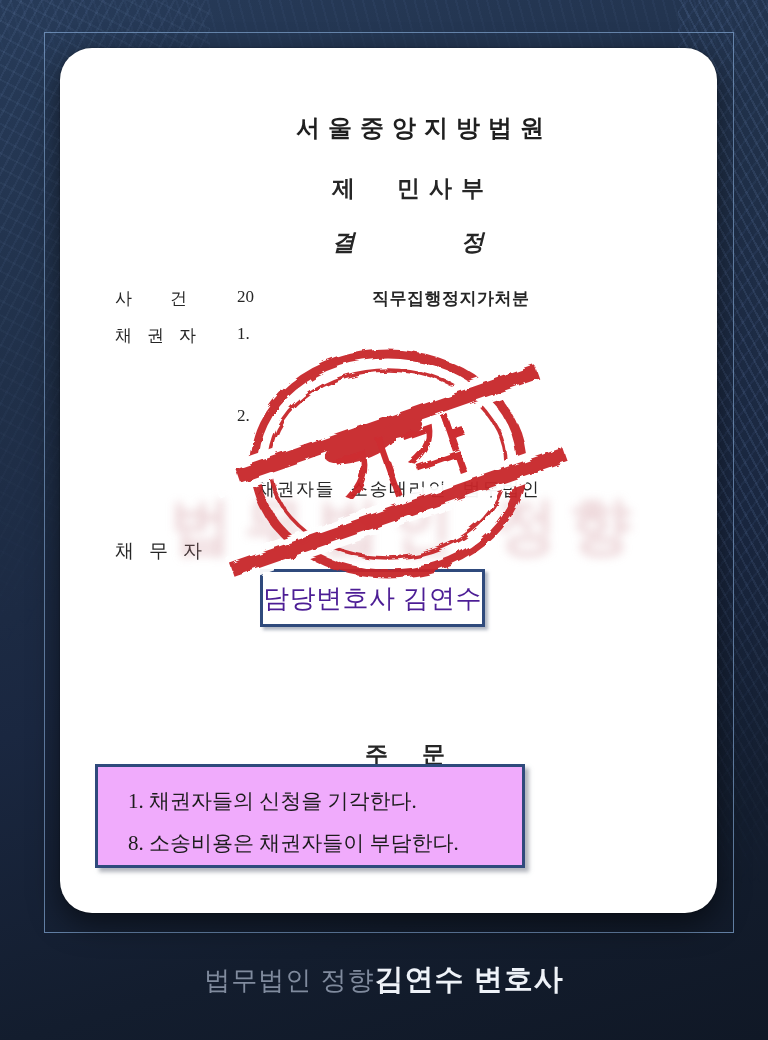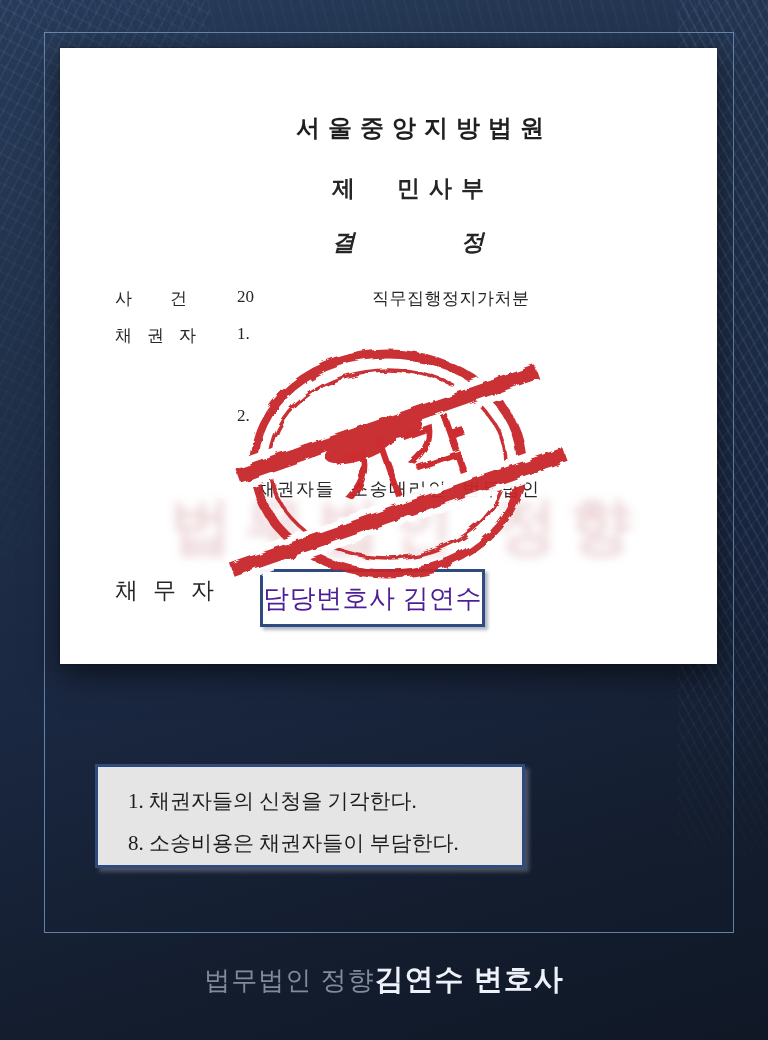--- a/index.html
+++ b/index.html
@@ -32,56 +32,57 @@
     -webkit-mask-image:linear-gradient(180deg,rgba(0,0,0,.8),transparent);
     mask-image:linear-gradient(180deg,rgba(0,0,0,.8),transparent);
   }
   
   .frame{
     position:absolute;left:44px;top:32px;width:688px;height:899px;
     border:1px solid rgba(122,156,198,.78);
   }
   
   .doc{
-    position:absolute;left:60px;top:48px;width:657px;height:616px;
+    position:absolute;left:60px;top:48px;width:657px;height:865px;
     background:#ffffff;
     box-shadow:0 10px 30px rgba(0,0,0,.55), 0 0 2px rgba(0,0,0,.4);
     font-family:"Liberation Serif","DejaVu Serif",serif;
     color:#262626;
+    border-radius:32px;
   }
   .doc .row{position:absolute;white-space:pre;}
   .court-name{top:64px;left:236px;font-size:24px;font-weight:bold;letter-spacing:8px;
     font-family:"Liberation Sans","DejaVu Sans",sans-serif;color:#1f1f1f;}
   .division-prefix{position:absolute;left:272px;top:125px;font-size:23px;font-weight:bold;
     font-family:"Liberation Sans","DejaVu Sans",sans-serif;}
   .division-name{position:absolute;left:337px;top:125px;font-size:23px;font-weight:bold;letter-spacing:9px;
     font-family:Liberation Mono, monospace;}
   .decision-title{top:179px;left:272px;font-size:23px;font-weight:bold;letter-spacing:106px;
     font-family:"Liberation Sans","DejaVu Sans",sans-serif;font-style:italic;}
   .case-label{top:239px;left:55px;font-size:17px;letter-spacing:38px;}
   .case-no{top:239px;left:177px;font-size:17px;}
-  .case-name{top:239px;left:312px;font-size:17px;letter-spacing:0.5px;}
+  .case-name{top:239px;left:312px;font-size:17px;letter-spacing:0.5px;font-weight:bold;}
   .creditor-label{top:276px;left:55px;font-size:17px;letter-spacing:15px;}
   .creditor-1{top:276px;left:177px;font-size:17px;}
   .creditor-2{top:358px;left:177px;font-size:17px;}
   .rep-line{top:429px;left:197px;font-size:18px;letter-spacing:1.5px;word-spacing:9px;}
-  .debtor-label{top:527px;left:55px;font-size:23px;letter-spacing:15px;}
+  .debtor-label{top:490px;left:55px;font-size:19px;letter-spacing:15px;}
   .order-heading{top:691px;left:305px;font-size:23px;font-weight:bold;letter-spacing:34px;
     font-family:"Liberation Sans","DejaVu Sans",sans-serif;}
   
   .attorney-box{
     position:absolute;left:200px;top:521px;width:219px;height:52px;
     background:#fff;border:3px solid #2f4a7c;
     box-shadow:3px 3px 3px rgba(125,135,155,.6);
     display:flex;align-items:center;justify-content:center;
     font-size:26px;color:#4c1d95;letter-spacing:0.5px;z-index:4;
   }
   .order-box{
     position:absolute;left:35px;top:716px;width:430px;height:104px;
-    background:#e5e5e5;border:3px solid #2f4a7c;
+    background:#f0abfc;border:3px solid #2f4a7c;
     box-shadow:4px 4px 4px rgba(115,120,135,.55);
     padding:13px 0 0 30px;box-sizing:border-box;z-index:2;
   }
   .order-line{font-size:21px;line-height:42px;color:#1c1c1c;white-space:pre;}
   
   .watermark{
     position:absolute;left:110px;top:436px;width:460px;text-align:center;
     font-size:62px;font-weight:bold;letter-spacing:12px;
     color:rgba(198,128,138,.34);filter:blur(5px);z-index:1;white-space:pre;
     font-family:"Liberation Sans","DejaVu Sans",sans-serif;
@@ -129,20 +130,21 @@
     <div class="row rep-line">채권자들 소송대리인 법무법인</div>
 
     <div class="row debtor-label">채무자</div>
 
     <div class="watermark">법무법인 정향</div>
 
     <div class="attorney-box">
       <span>담당변호사 김연수</span>
     </div>
 
+    <div class="row order-heading">주문</div>
 
     <div class="order-box">
       <div class="order-line">1. 채권자들의 신청을 기각한다.</div>
       <div class="order-line">8. 소송비용은 채권자들이 부담한다.</div>
     </div>
 
     <svg class="stamp" width="370" height="265" viewBox="0 0 370 265">
       <defs>
         <filter id="rough" x="-12%" y="-12%" width="124%" height="124%">
           <feTurbulence type="fractalNoise" baseFrequency="0.055" numOctaves="4" seed="7" result="n"></feTurbulence>

